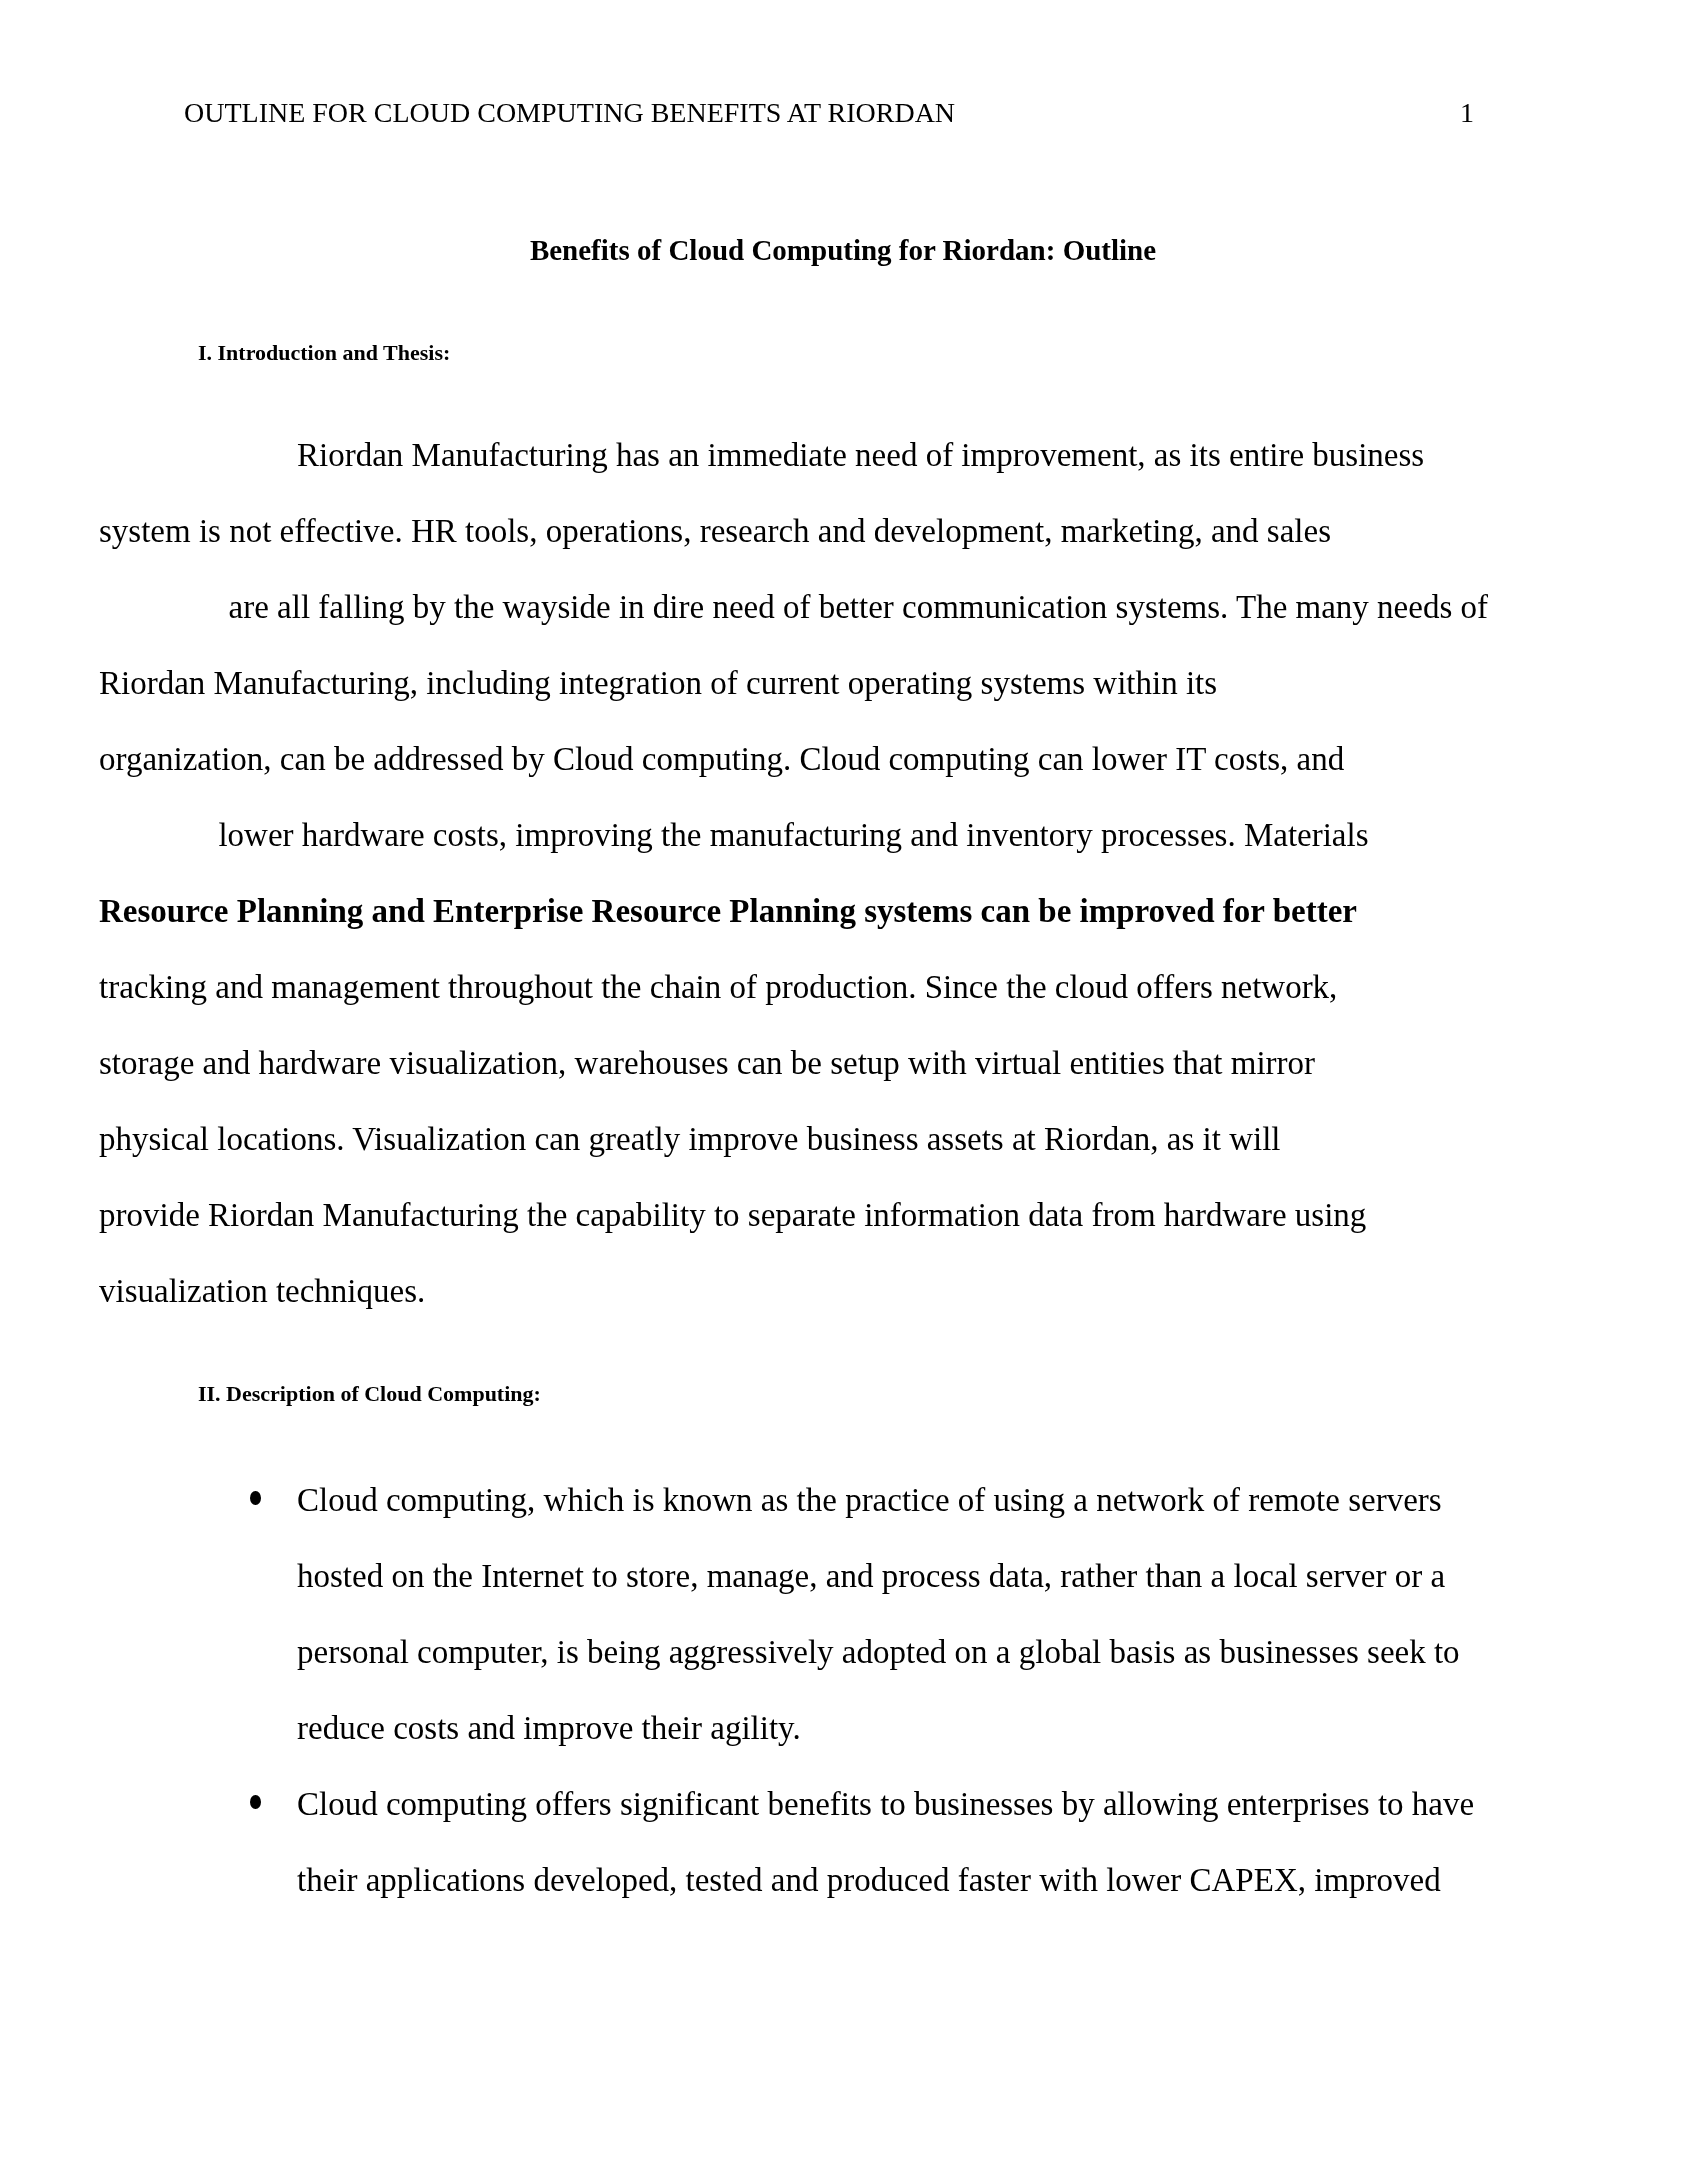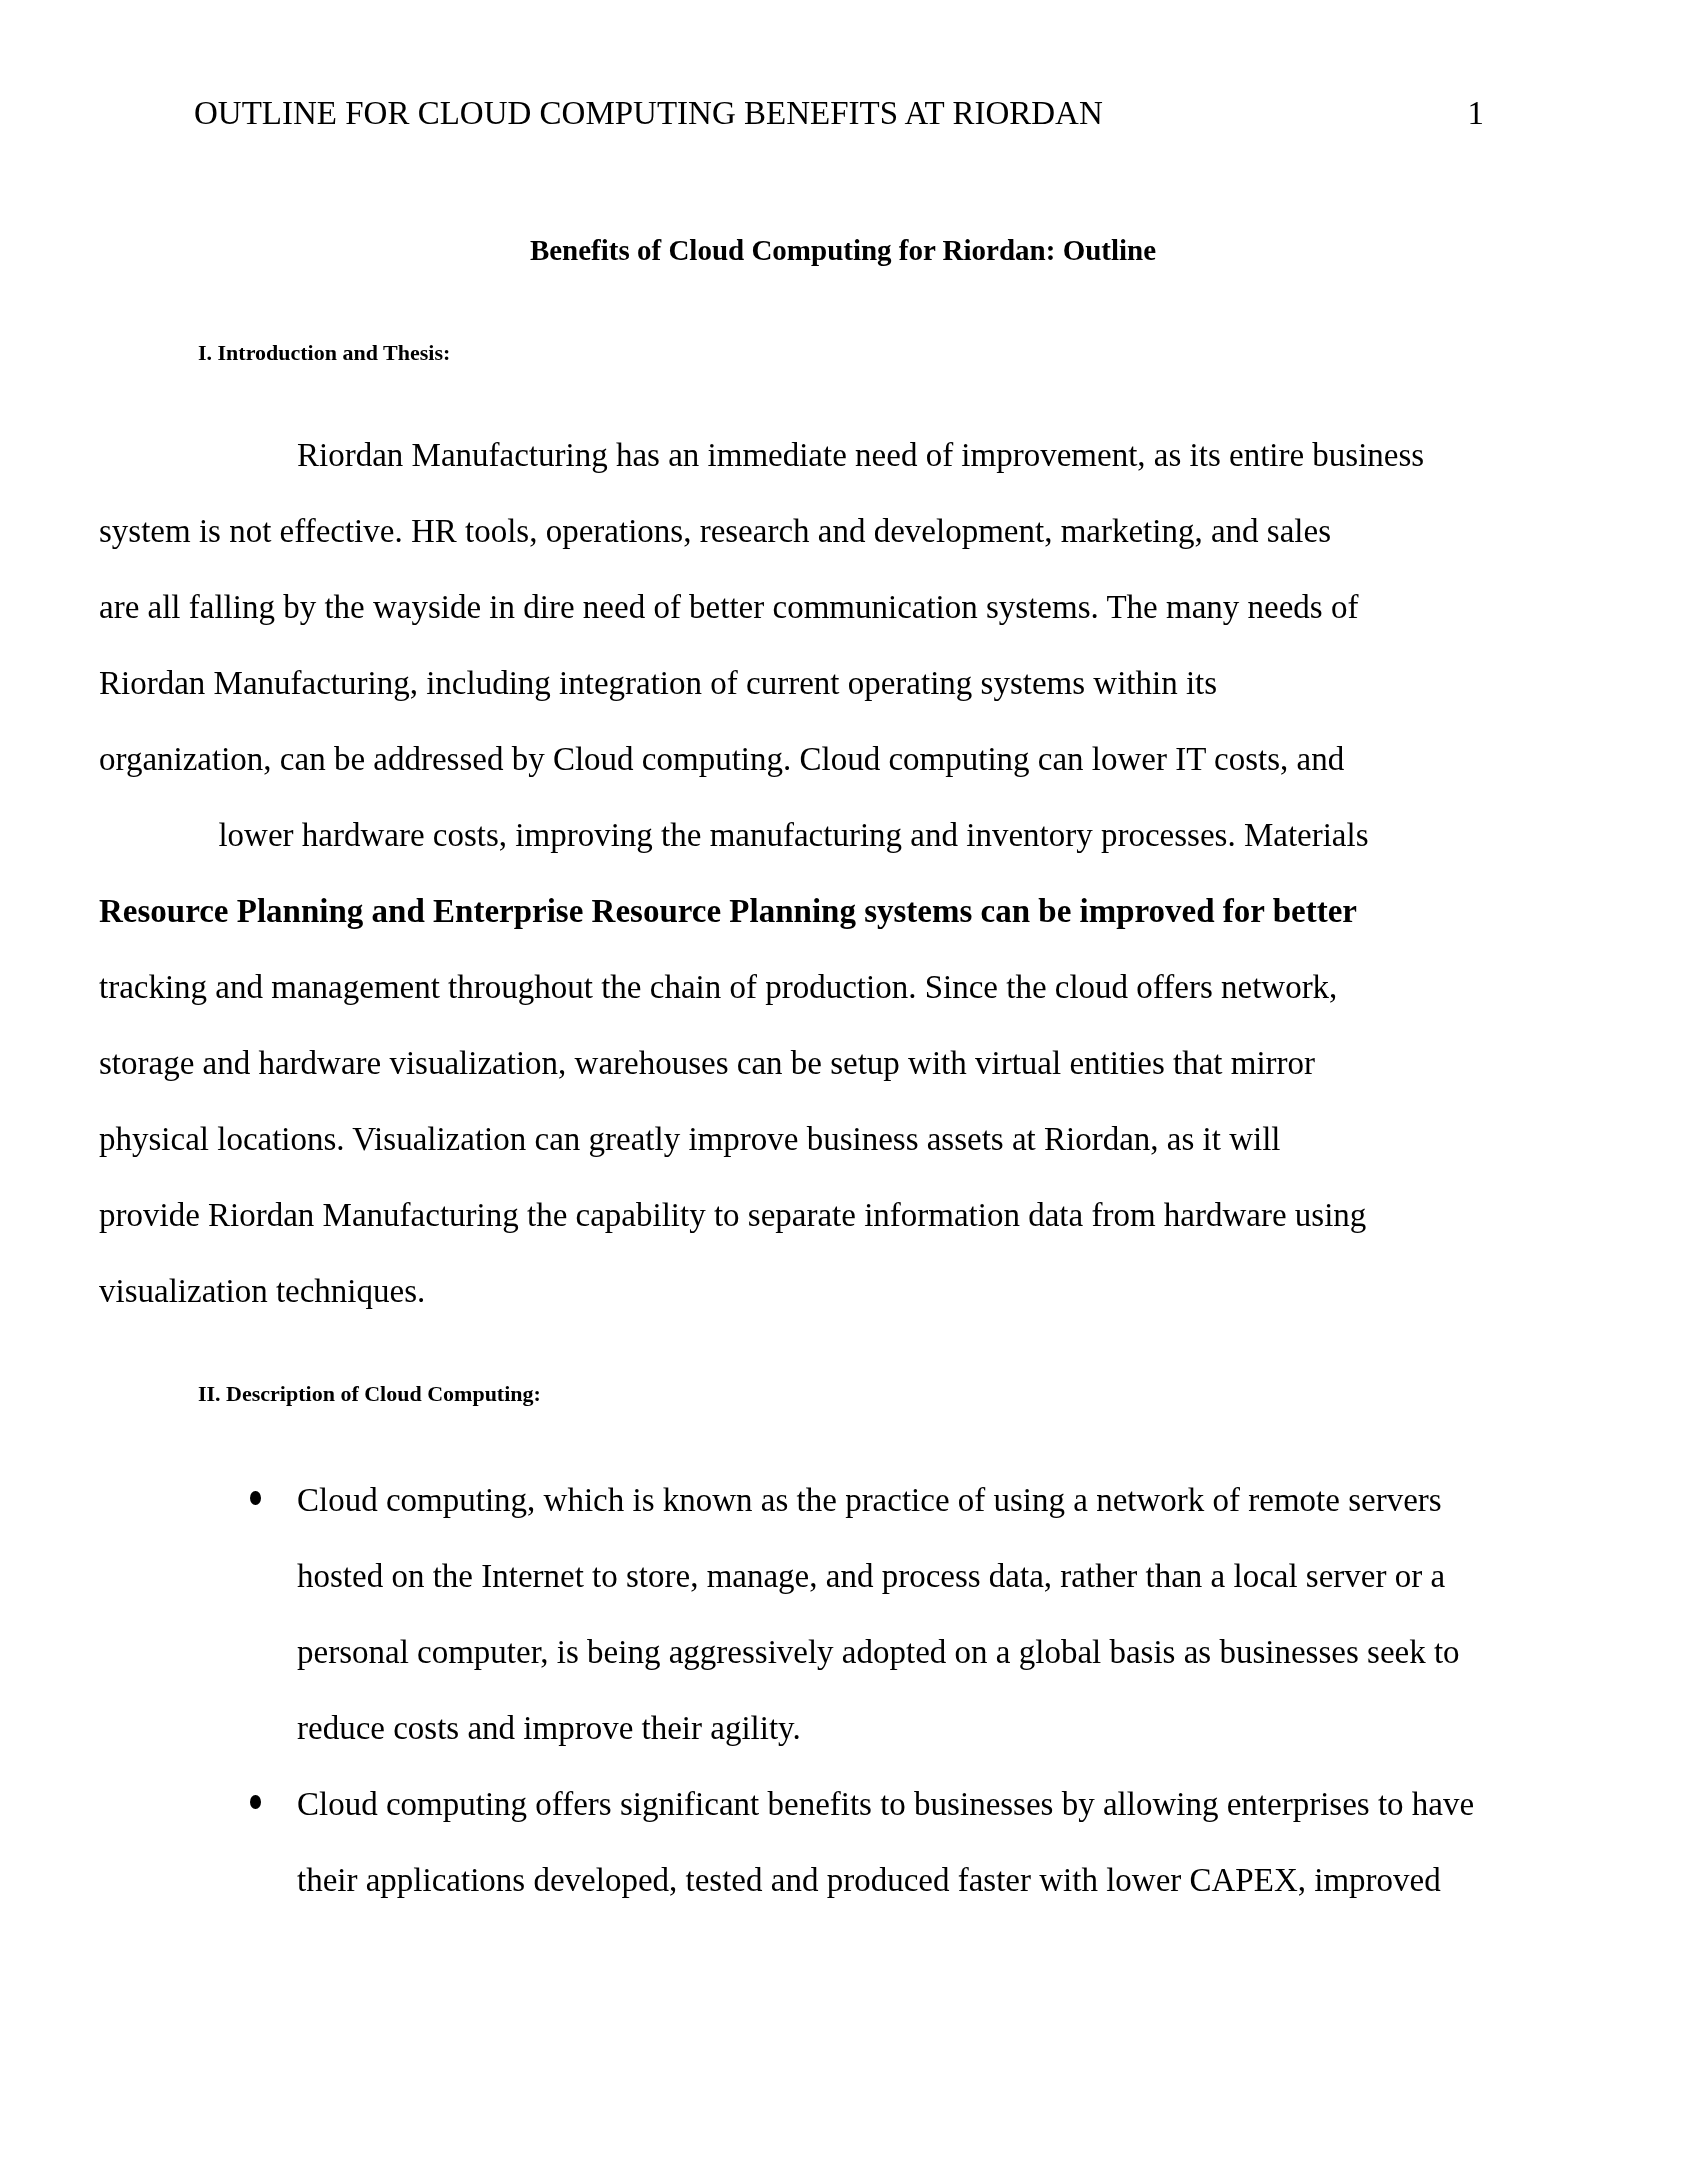--- a/index.html
+++ b/index.html
@@ -17,24 +17,24 @@
   }
   .page {
     position: absolute;
     left: 0; top: 0;
     width: 1687px;
     height: 2183px;
     background: #ffffff;
   }
   .running-head {
     position: absolute;
-    left: 194px;
+    left: 184px;
     top: 93px;
     width: 1290px;
-    font-size: 33px;
+    font-size: 28px;
     line-height: 40px;
     display: flex;
     justify-content: space-between;
   }
   .body-area {
     position: absolute;
     left: 198px;
     top: 212px;
     width: 1290px;
     font-size: 33px;
@@ -104,21 +104,21 @@
 
   <div class="body-area">
 
     <h1 class="doc-title">Benefits of Cloud Computing for Riordan: Outline</h1>
 
     <section>
       <h2 class="section-heading">I. Introduction and Thesis:</h2>
       <p class="para">
         <span class="line">Riordan Manufacturing has an immediate need of improvement, as its entire business</span>
         <span class="line" style="text-indent:0;margin-left:-99px;">system is not effective.  HR tools, operations, research and development, marketing, and sales</span>
-        <span class="line" style="text-indent:0;margin-left:-99px;">are all falling by the wayside in dire need of better communication systems.  The many needs of</span>
+        <span class="line" style="text-indent:0;margin-left:-99px;text-align:right;">are all falling by the wayside in dire need of better communication systems.  The many needs of</span>
         <span class="line" style="text-indent:0;margin-left:-99px;">Riordan Manufacturing, including integration of current operating systems within its</span>
         <span class="line" style="text-indent:0;margin-left:-99px;">organization, can be addressed by Cloud computing.  Cloud computing can lower IT costs, and</span>
         <span class="line" style="text-indent:0;margin-left:-99px;text-align:center;">lower hardware costs, improving the manufacturing and inventory processes.  Materials</span>
         <span class="line" style="text-indent:0;margin-left:-99px;font-weight:bold;">Resource Planning and Enterprise Resource Planning systems can be improved for better</span>
         <span class="line" style="text-indent:0;margin-left:-99px;">tracking and management throughout the chain of production.  Since the cloud offers network,</span>
         <span class="line" style="text-indent:0;margin-left:-99px;">storage and hardware visualization, warehouses can be setup with virtual entities that mirror</span>
         <span class="line" style="text-indent:0;margin-left:-99px;">physical locations.  Visualization can greatly improve business assets at Riordan, as it will</span>
         <span class="line" style="text-indent:0;margin-left:-99px;">provide Riordan Manufacturing the capability to separate information data from hardware using</span>
         <span class="line" style="text-indent:0;margin-left:-99px;">visualization techniques.</span>
       </p>

